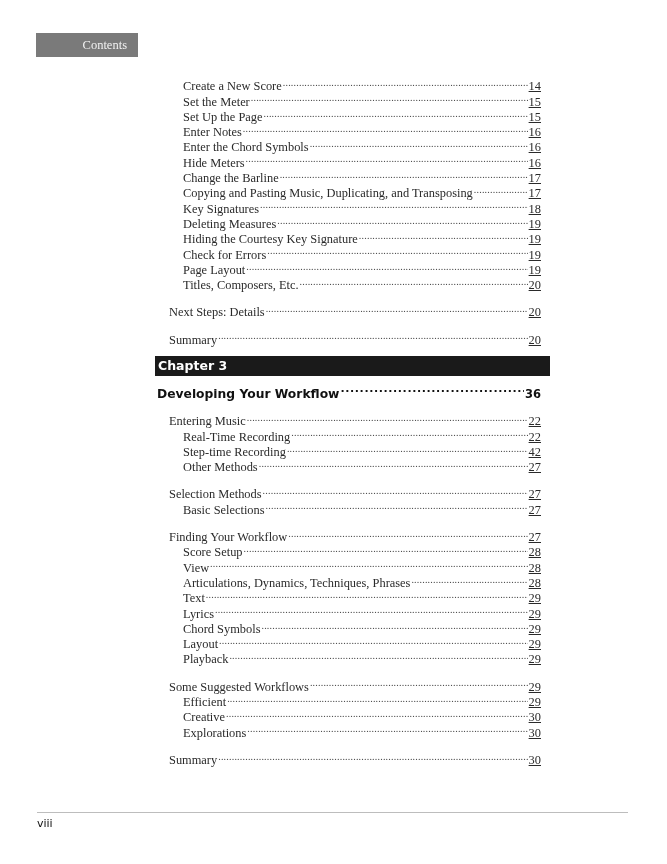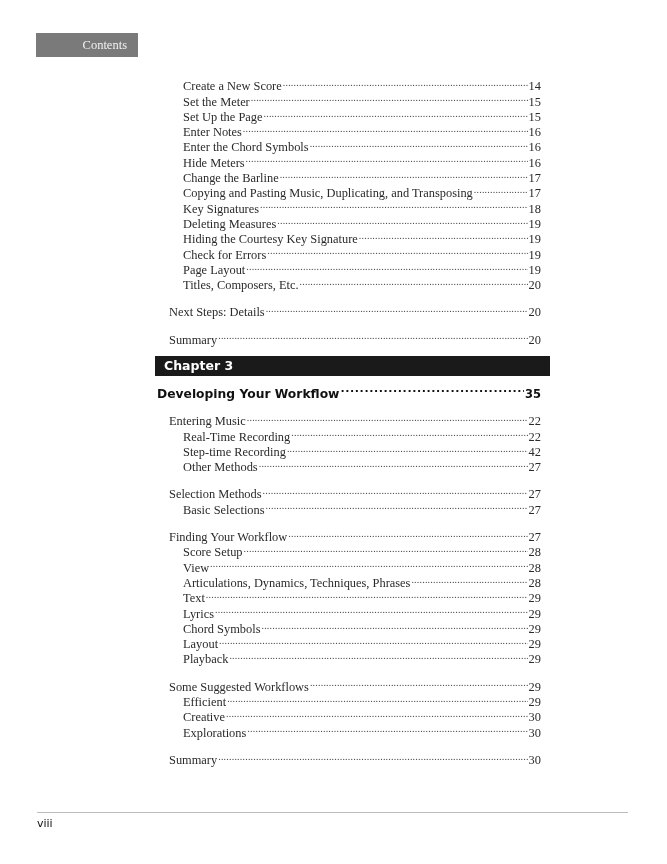--- a/index.html
+++ b/index.html
@@ -65,34 +65,34 @@
     .entry .dots::after {
       content: "................................................................................................................................................................................................................";
       position: absolute;
       left: 0;
       bottom: 0;
       font-size: 10px;
       letter-spacing: 0.2px;
       color: #444;
       white-space: nowrap;
     }
-    .entry .page { flex: 0 0 auto; padding-right: 8px; }
+    .entry .page { flex: 0 0 auto; padding-right: 8px; text-decoration: underline; }
     .chapter-bar {
       position: absolute;
       left: 155px;
       top: 356px;
       width: 395px;
       height: 20px;
       background: #1a1a1a;
       color: #ffffff;
       font-family: "DejaVu Sans", sans-serif;
       font-size: 12.5px;
       font-weight: bold;
       line-height: 20px;
-      padding-left: 9px;
+      padding-left: 3px;
       box-sizing: border-box;
     }
     .chapter-title-row {
       display: flex;
       align-items: baseline;
       font-family: "DejaVu Sans", sans-serif;
       font-weight: bold;
       font-size: 12.3px;
       height: 17px;
       line-height: 17px;
@@ -226,21 +226,21 @@
   </div>
 
 <div class="chapter-bar">
   <span>Chapter 3</span>
 </div>
 
 <div class="toc toc-block-2">
   <div class="chapter-title-row">
     <span class="title">Developing Your Workflow</span>
     <span class="dots"></span>
-    <span class="page">35</span>
+    <span class="page">36</span>
   </div>
   <div id="toc-block-2">
       <div class="entry lvl1">
         <span class="title">Entering Music</span>
         <span class="dots"></span>
         <span class="page">22</span>
       </div>
       <div class="entry lvl2">
         <span class="title">Real-Time Recording</span>
         <span class="dots"></span>

